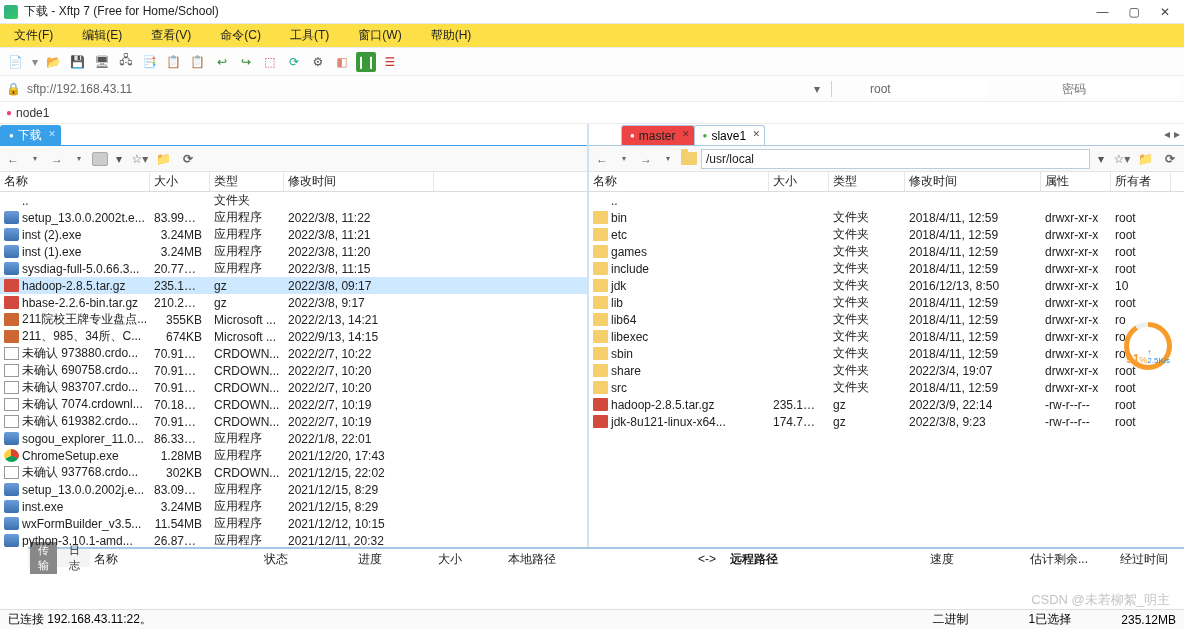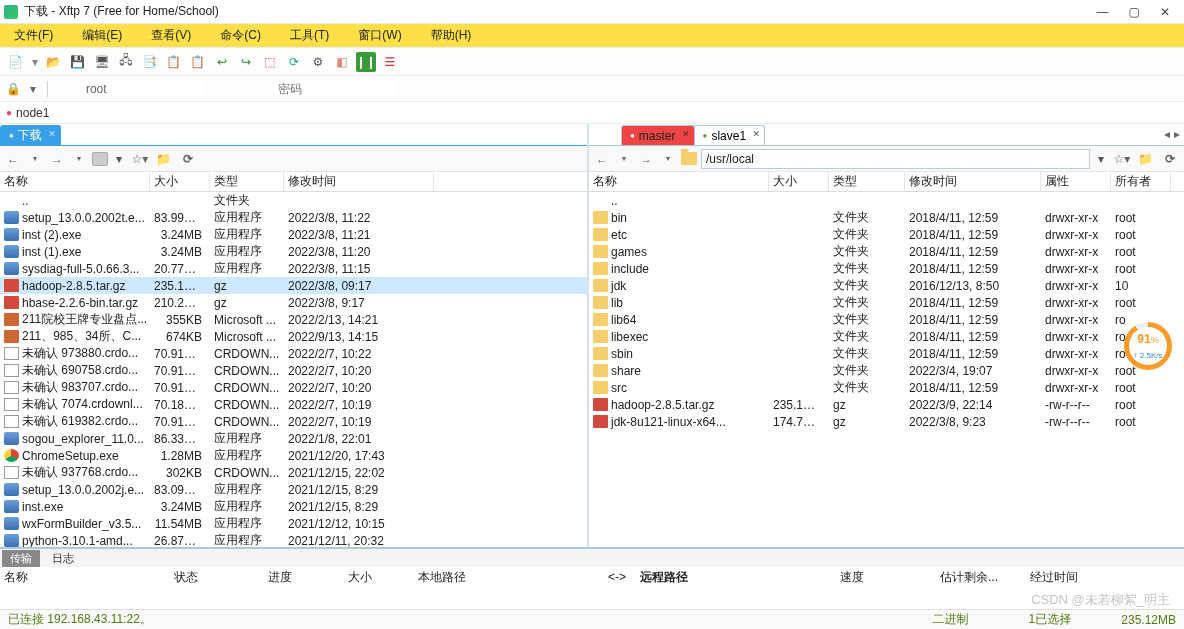--- a/index.html
+++ b/index.html
@@ -92,36 +92,36 @@
 
 .right .c1{ width:180px; display:flex; align-items:center;}
 .right .c2{ width:60px; text-align:right; padding-right:8px;}
 .right .c3{ width:76px;}
 .right .c4{ width:136px;}
 .right .c5{ width:70px;}
 .right .c6{ width:60px;}
 
 
 .ring-widget{ position:absolute; right:12px; top:130px; width:48px; height:48px; border-radius:50%; background:conic-gradient(#f79b2b 0 328deg,#eee 328deg 360deg); display:flex; align-items:center; justify-content:center; z-index:50;}
-.ring-inner{ width:38px; height:38px; border-radius:50%; background:#fff; display:flex; flex-direction:column; align-items:center; justify-content:center;}
+.ring-inner{ width:38px; height:38px; border-radius:50%; background:#fff; display:flex; flex-direction:row; align-items:flex-end; justify-content:center;}
 .ring-pct{ color:#f79b2b; font-weight:bold; font-size:13px; line-height:1;}
 .ring-pct small{ font-size:9px; font-weight:normal;}
 .ring-rate{ font-size:8px; color:#2d8bd3; line-height:1; margin-top:7px;}
 
 
-.bottom-panel{ height:62px; border-top:2px solid #9fb; border-top-color:#a8c8e4; background:#fff; display:flex; flex-direction:column;}
+.bottom-panel{ height:62px; border-top:2px solid #9fb; border-top-color:#a8c8e4; background:#fff; display:flex; flex-direction:row;margin-left:28px;}
 .bp-tabs{ height:18px; display:flex; align-items:center; background:#f4f4f4; gap:4px; padding:0 2px;}
 .bp-tab{ padding:1px 8px; background:#888; color:#fff; font-size:11px;}
 .bp-tab.inactive{ background:transparent; color:#333;}
 .bp-cols{ height:20px; display:flex; align-items:center; color:#222; gap:0;}
 .bp-cols .bc{ padding:0 4px;}
 .bp-cols .bc1{width:170px;} .bc2{width:94px;} .bc3{width:80px;} .bc4{width:70px;} .bc5{width:190px;} .bc6{width:32px;} .bc7{width:200px;font-weight:bold;} .bc8{width:100px;} .bc9{width:90px;} .bc10{width:80px;}
 
 
-.statusbar{ height:20px; display:flex; align-items:center; padding:0 8px; gap:10px; border-top:1px solid #ddd; background:#fafafa; color:#4d7c0f; position:relative;}
+.statusbar{ height:20px; display:flex; align-items:center; padding:0 8px; gap:10px; border-top:1px solid #ddd; background:#fafafa; color:#000000; position:relative;}
 .statusbar .sect{ white-space:nowrap;}
 .statusbar .sep2{ flex:1;}
 .watermark{ position:absolute; right:14px; bottom:20px; color:rgba(120,120,120,.45); font-size:13px;}
 
 ::-webkit-scrollbar{ width:14px;}
 ::-webkit-scrollbar-thumb{ background:#c8c8c8;}
 </style>
 </head>
 <body>
 
@@ -160,20 +160,21 @@
   <div class="tool-btn" style="color:#d38">⬚</div>
   <div class="tool-btn" style="color:#2a8">⟳</div>
   <div class="tool-btn">⚙</div>
   <div class="tool-btn" style="color:#d87">◧</div>
   <div class="tool-btn" style="background:#3a9a3a;color:#fff;border-radius:2px;">❙❙</div>
   <div class="tool-btn" style="color:#c33">☰</div>
 </div>
 
 <div class="addrbar">
   <span class="lock">🔒</span>
+  <span class="addr">sftp://192.168.43.11</span>
   <span class="dd">▾</span>
   <span class="sep"></span>
   <input class="userpass" value="root" style="">
   <span style="width:60px;"></span>
   <input class="userpass" type="password" placeholder="密码" style="">
 </div>
 
 <div class="hostrow">
   <span class="bullet">●</span>
   <span class="host-name">node1</span>

